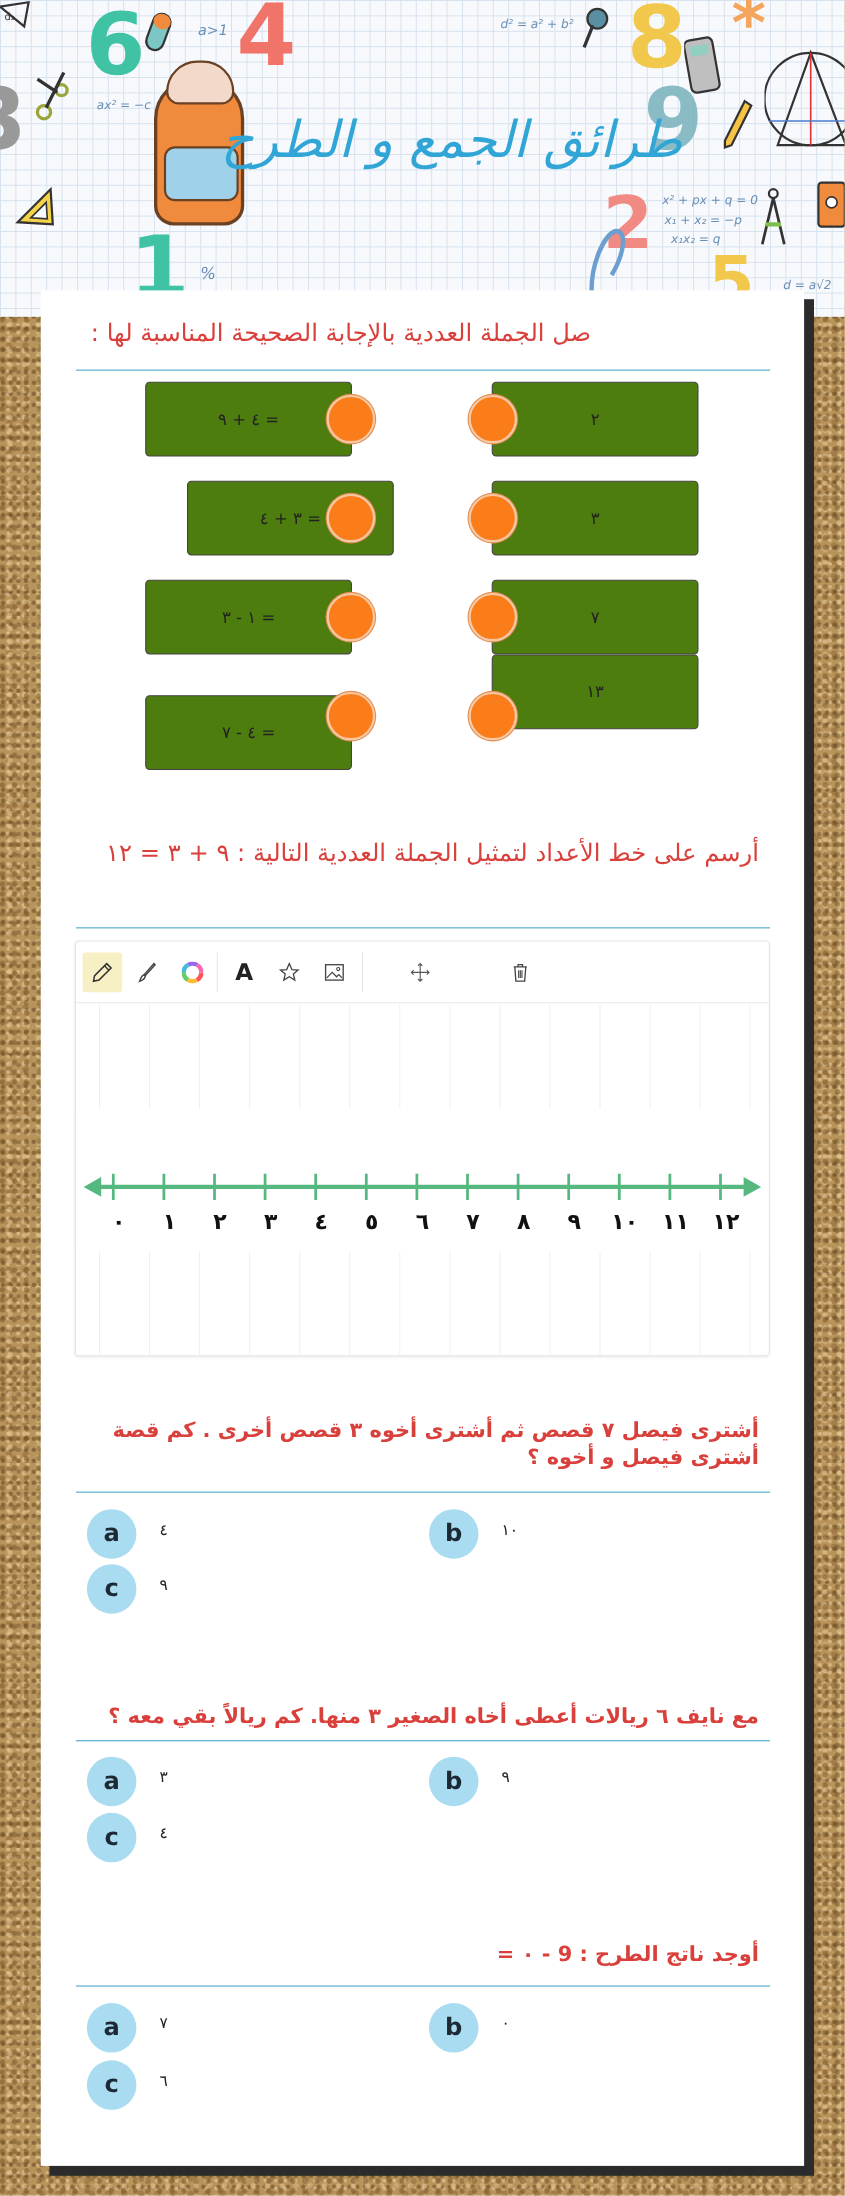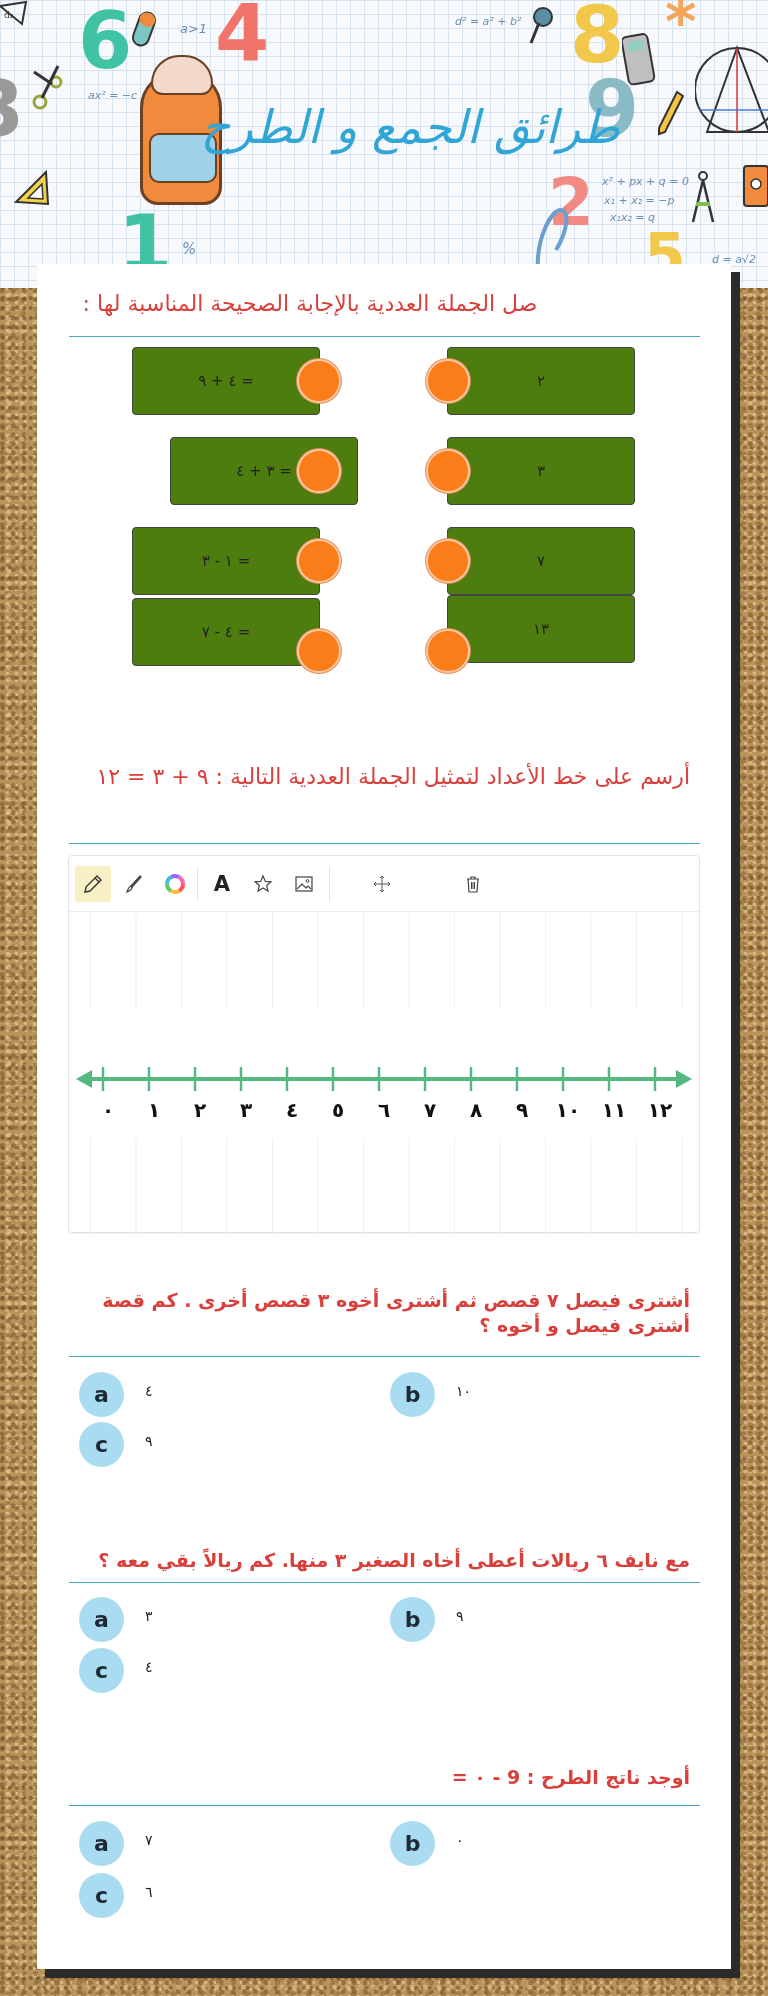--- a/index.html
+++ b/index.html
@@ -201,21 +201,21 @@
 
 <div class="match-box" style="left:132px;top:347px;">
     <span>= ٤ + ٩</span>
   </div>
 <div class="match-box" style="left:124px;top:437px;margin-left:46px;">
     <span>= ٣ + ٤</span>
   </div>
 <div class="match-box" style="left:132px;top:527px;">
     <span>= ١ - ٣</span>
   </div>
-<div class="match-box" style="left:132px;top:598px;">
+<div class="match-box" style="left:132px;top:632px;">
     <span>= ٤ - ٧</span>
   </div>
 
 <div class="match-box" style="left:447px;top:347px;">
     <span>٢</span>
   </div>
 <div class="match-box" style="left:447px;top:437px;">
     <span>٣</span>
   </div>
 <div class="match-box" style="left:447px;top:527px;">

